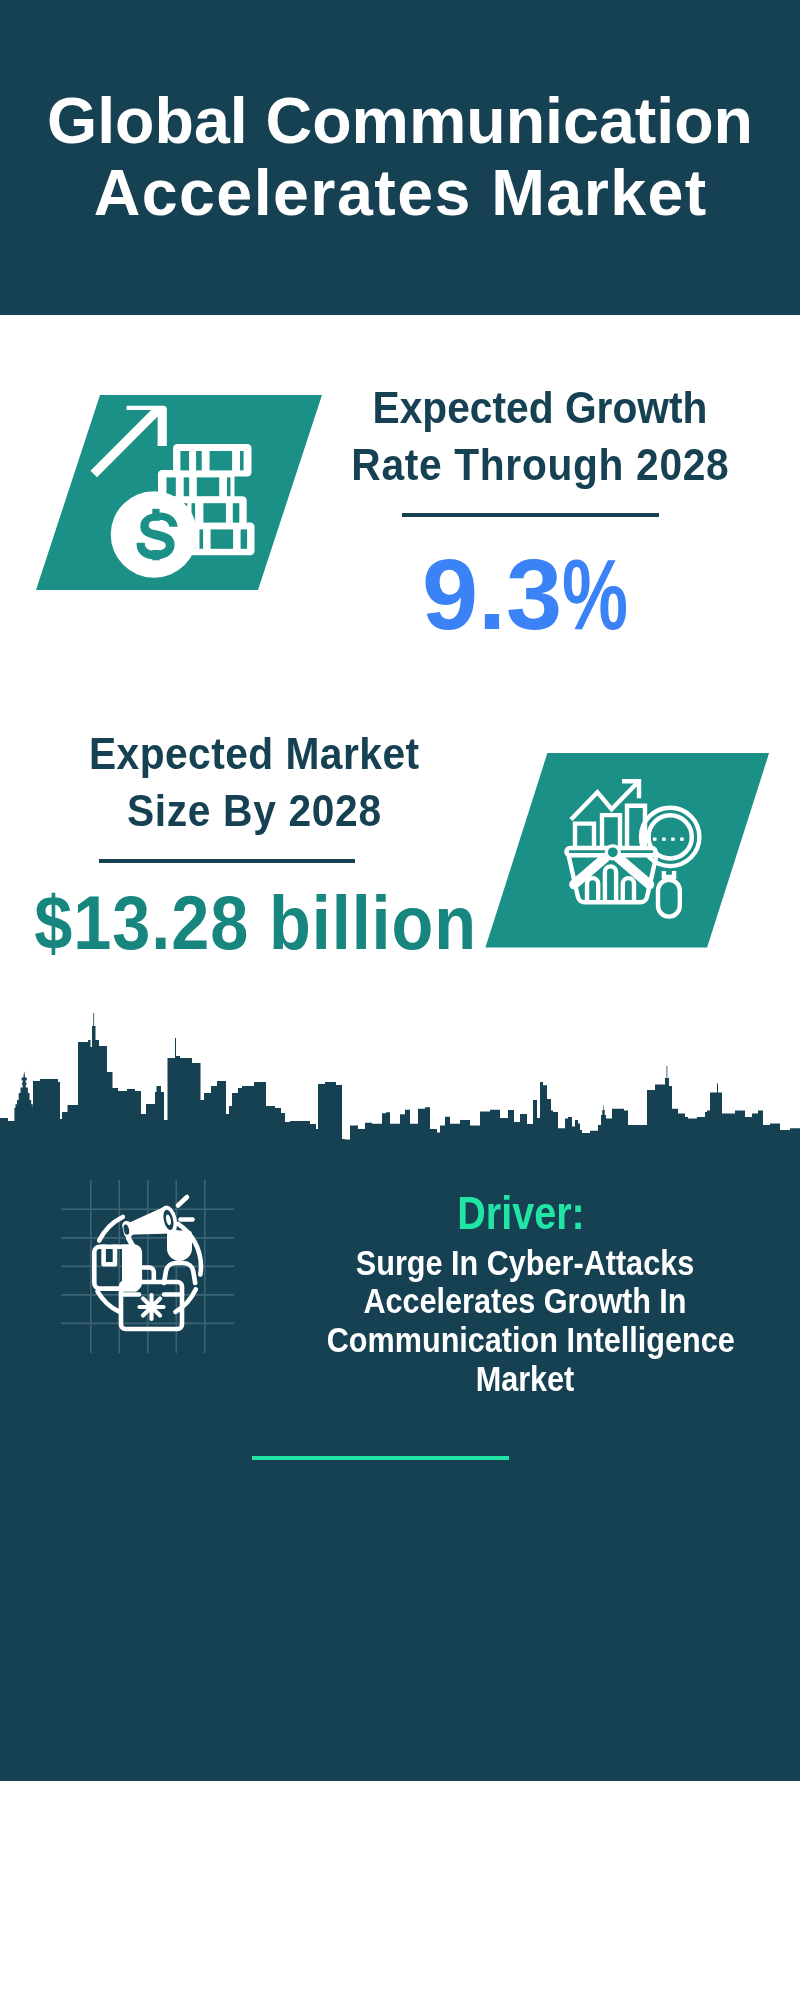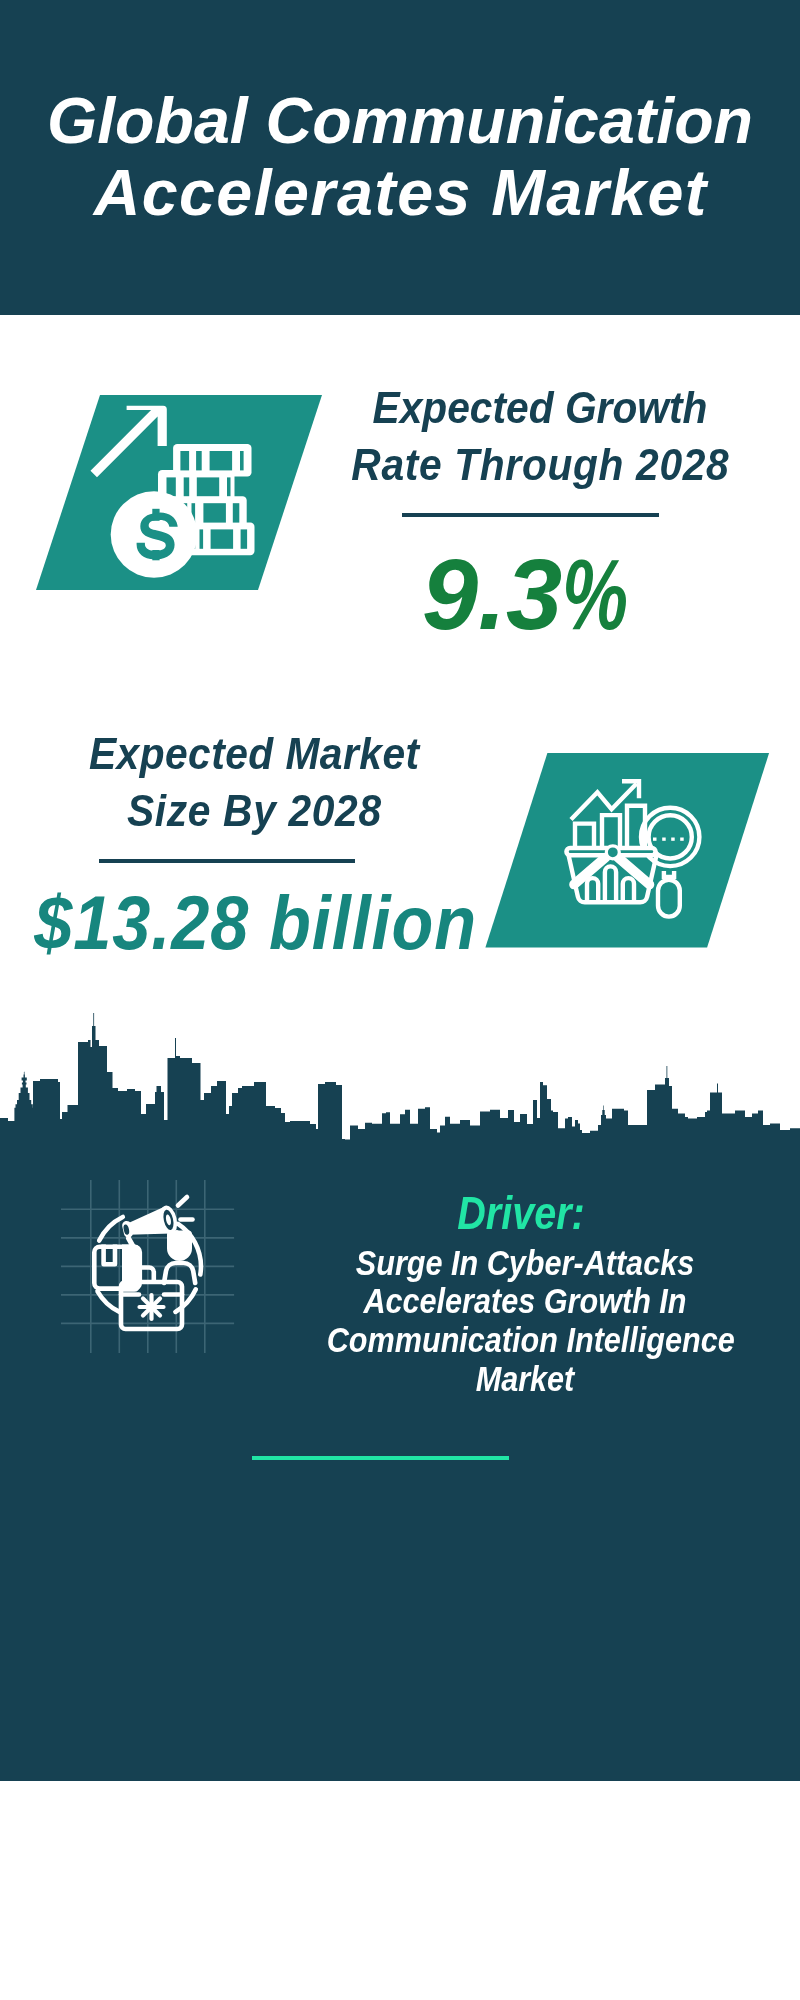--- a/index.html
+++ b/index.html
@@ -1,25 +1,25 @@
 <!DOCTYPE html>
 <html><head>
 <meta charset="utf-8">
 <style>
   html,body{margin:0;padding:0;}
   body{width:800px;height:2000px;background:#fff;font-family:"Liberation Sans",sans-serif;overflow:hidden;}
-  .page{position:relative;width:800px;height:2000px;font-style:italic;}
+  .page{position:relative;width:800px;height:2000px;}
   .hdr{position:absolute;left:0;top:0;width:800px;height:315px;background:#164152;}
   .hdr-title{position:absolute;left:0;top:85px;width:800px;text-align:center;color:#fff;font-weight:bold;font-size:64.5px;line-height:72px;}
   .hdr-title div:nth-child(2){letter-spacing:1.45px;text-indent:1.45px;}
   .icon-growth{position:absolute;left:35px;top:395px;}
   .s2-head{position:absolute;left:300px;top:379px;width:480px;text-align:center;color:#164152;font-weight:bold;font-size:43.9px;line-height:57px;transform:scaleX(.928);transform-origin:center top;white-space:nowrap;}
   .s2-head div:nth-child(2){letter-spacing:.72px;text-indent:.72px;}
   .s2-div{position:absolute;left:402px;top:513px;width:257px;height:4px;background:#164152;}
-  .s2-val{position:absolute;left:326px;top:544px;width:400px;text-align:center;color:#15803d;font-weight:bold;font-size:101px;line-height:101px;white-space:nowrap;}
+  .s2-val{position:absolute;left:326px;top:544px;width:400px;text-align:center;color:#3b82f6;font-weight:bold;font-size:101px;line-height:101px;white-space:nowrap;}
   .pct{display:inline-block;transform:scaleX(.735);transform-origin:left center;margin-right:-22px;}
   .icon-market{position:absolute;left:484px;top:753px;}
   .s3-head{position:absolute;left:14px;top:725px;width:480px;text-align:center;color:#164152;font-weight:bold;font-size:43.9px;line-height:57px;transform:scaleX(.928);transform-origin:center top;white-space:nowrap;}
   .s3-head div:nth-child(1){letter-spacing:.5px;text-indent:.5px;}
   .s3-head div:nth-child(2){letter-spacing:.72px;text-indent:.72px;}
   .s3-div{position:absolute;left:99px;top:859px;width:256px;height:4px;background:#164152;}
   .dark-sec{position:absolute;left:0;top:1140px;width:800px;height:641px;background:#164152;}
   .drv-head{position:absolute;left:321px;top:1189.5px;width:400px;text-align:center;color:#21E5A5;font-weight:bold;font-size:46.2px;line-height:46.2px;transform:scaleX(.855);transform-origin:center top;}
   .drv-body{position:absolute;left:295px;top:1243.5px;width:460px;text-align:center;color:#fff;font-weight:bold;font-size:35.5px;line-height:38.75px;transform:scaleX(.862);transform-origin:center top;white-space:nowrap;}
   .drv-div{position:absolute;left:252px;top:1456px;width:257px;height:4px;background:#21E5A5;}

